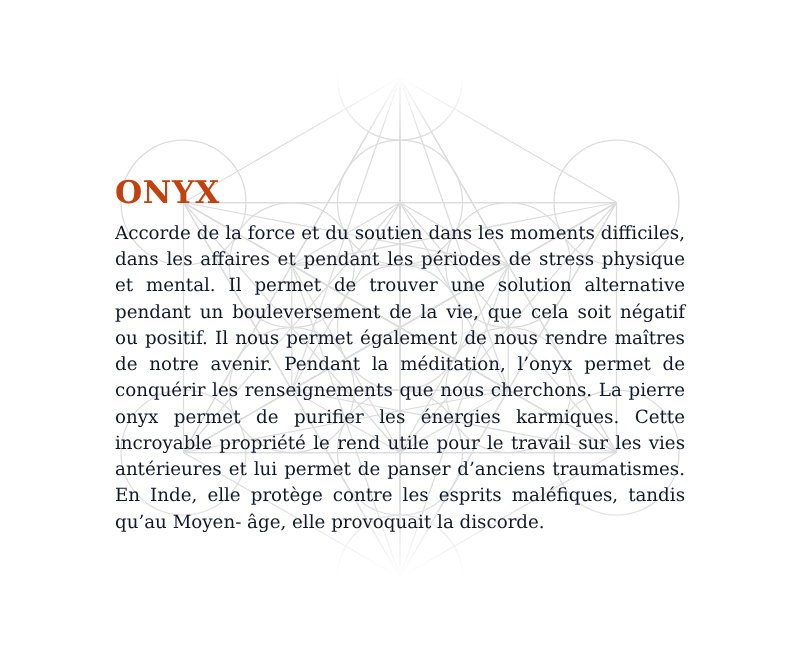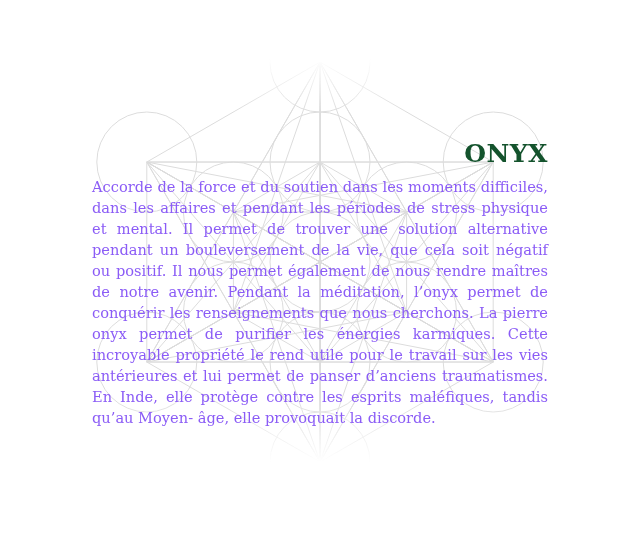--- a/index.html
+++ b/index.html
@@ -23,33 +23,33 @@
     pointer-events: none;
   }
   .card {
     position: absolute;
     left: 92px;
     top: 141px;
     width: 456px;
   }
   .card h1 {
     margin: 0 0 9px 0;
-    text-align: right;
+    text-align: left;
     font-size: 25px;
     line-height: 26px;
     font-weight: 700;
     letter-spacing: 0.5px;
-    color: #14532d;
+    color: #c2410c;
   }
   .card p {
     margin: 0;
     font-size: 14.6px;
     line-height: 21px;
     text-align: justify;
-    color: #8b5cf6;
+    color: #0f172a;
     hyphens: none;
   }
 </style>
 </head>
 <body>
 
 <svg class="bg-pattern" viewBox="0 0 640 537" aria-hidden="true">
   <defs>
     <linearGradient id="fadeG" x1="0" y1="0" x2="0" y2="537" gradientUnits="userSpaceOnUse">
       <stop offset="0.11" stop-color="#000000"></stop>

